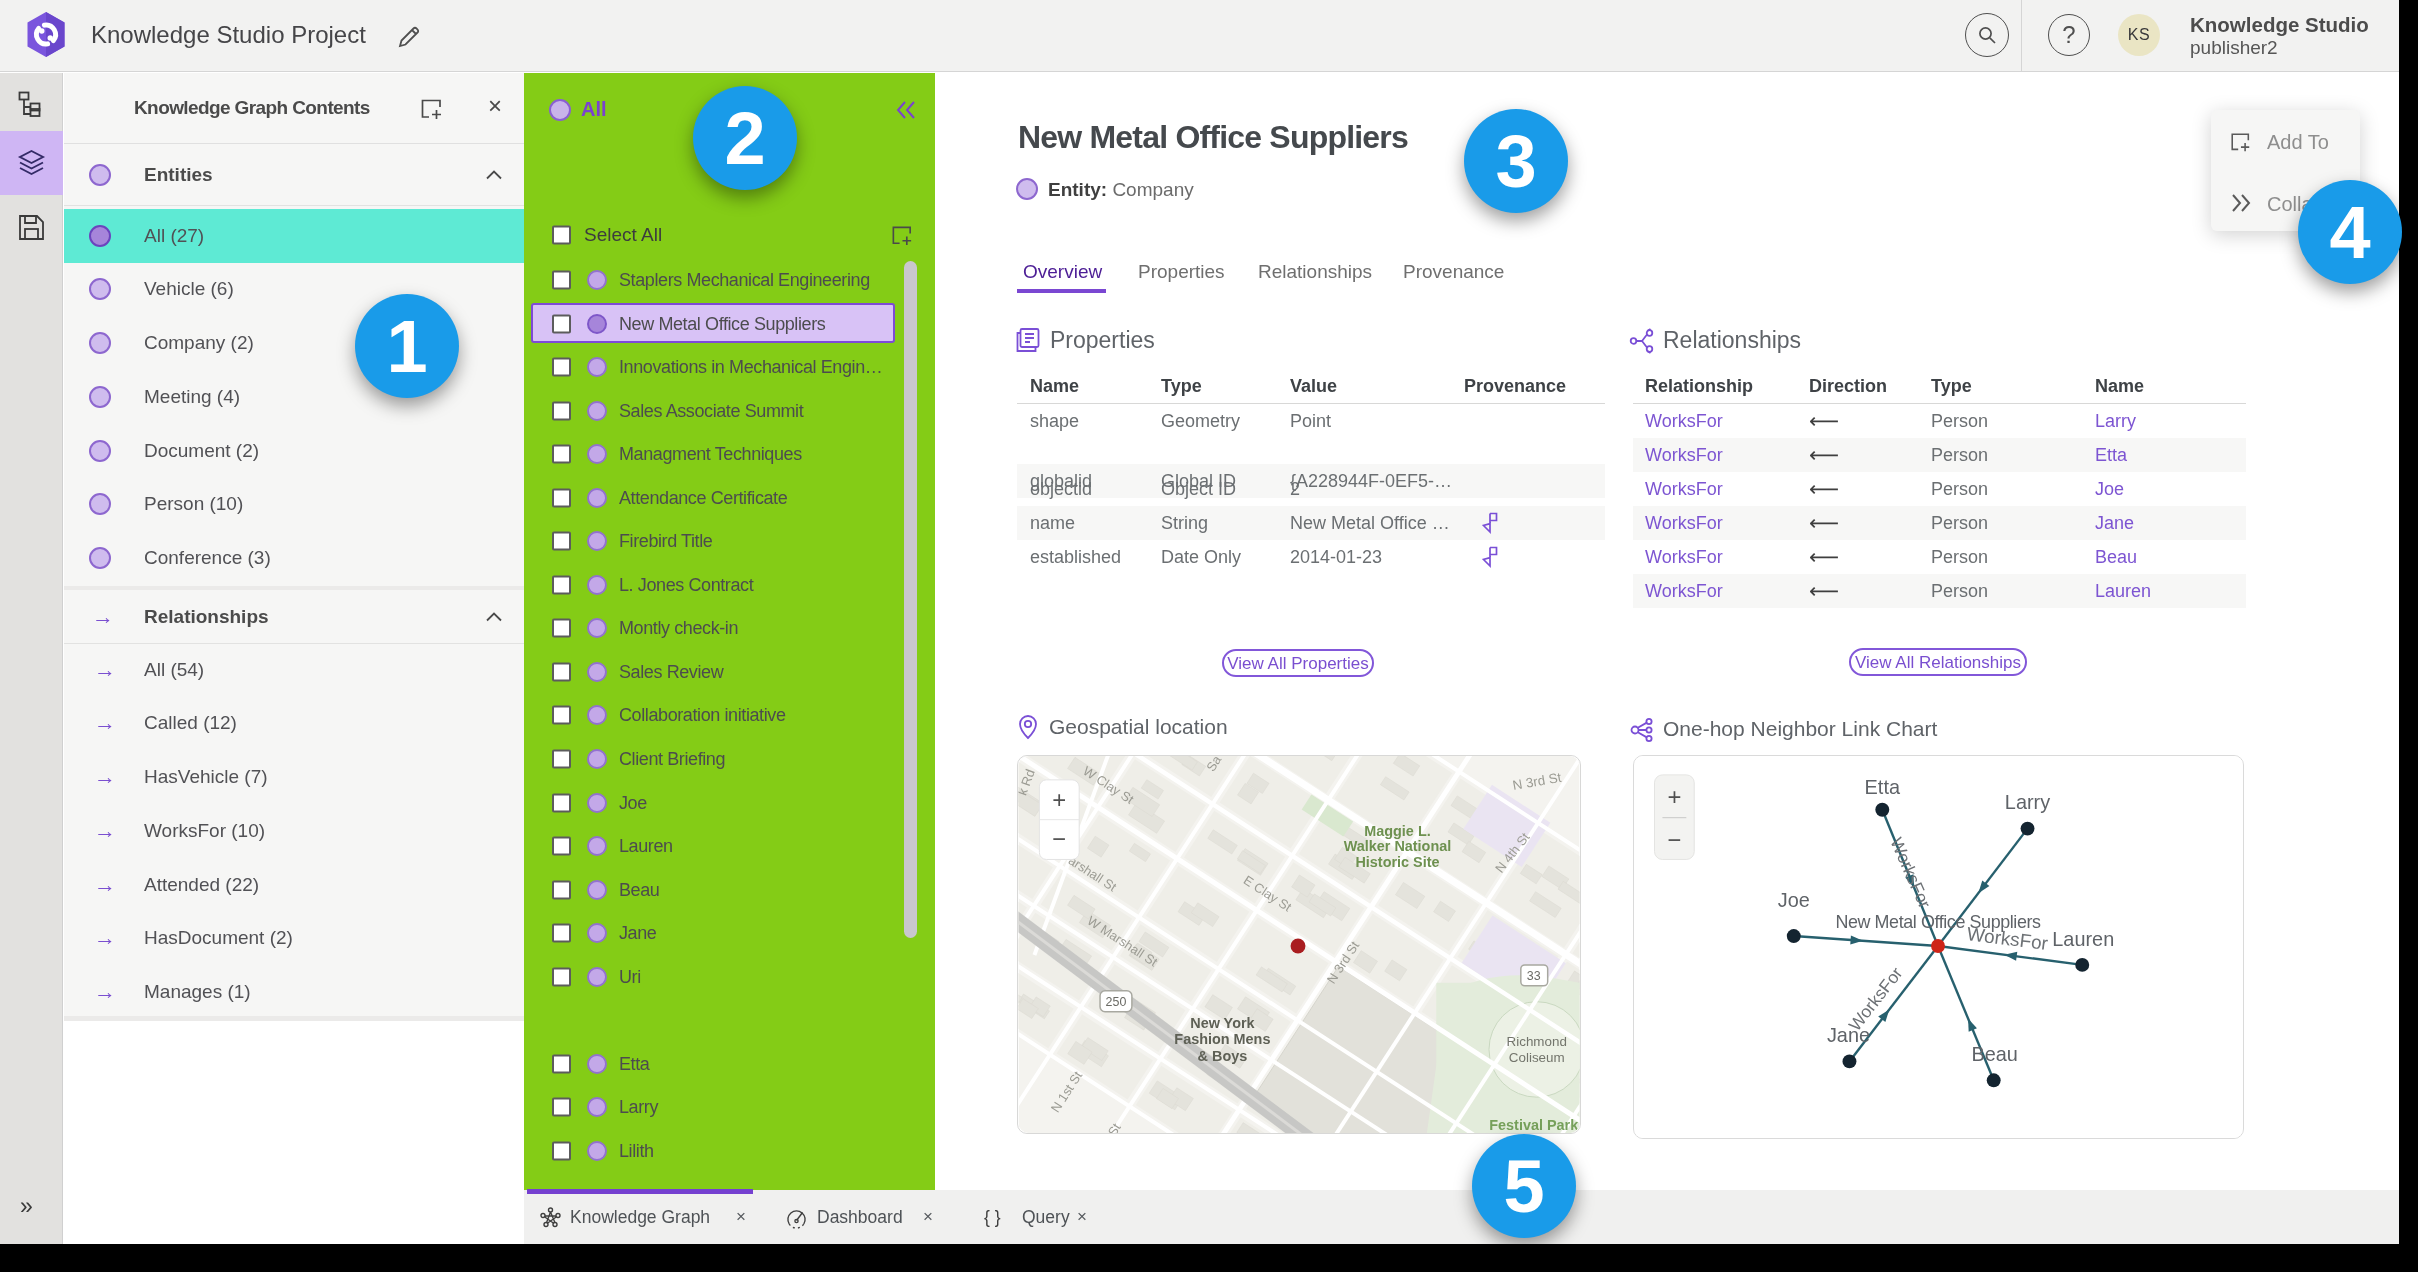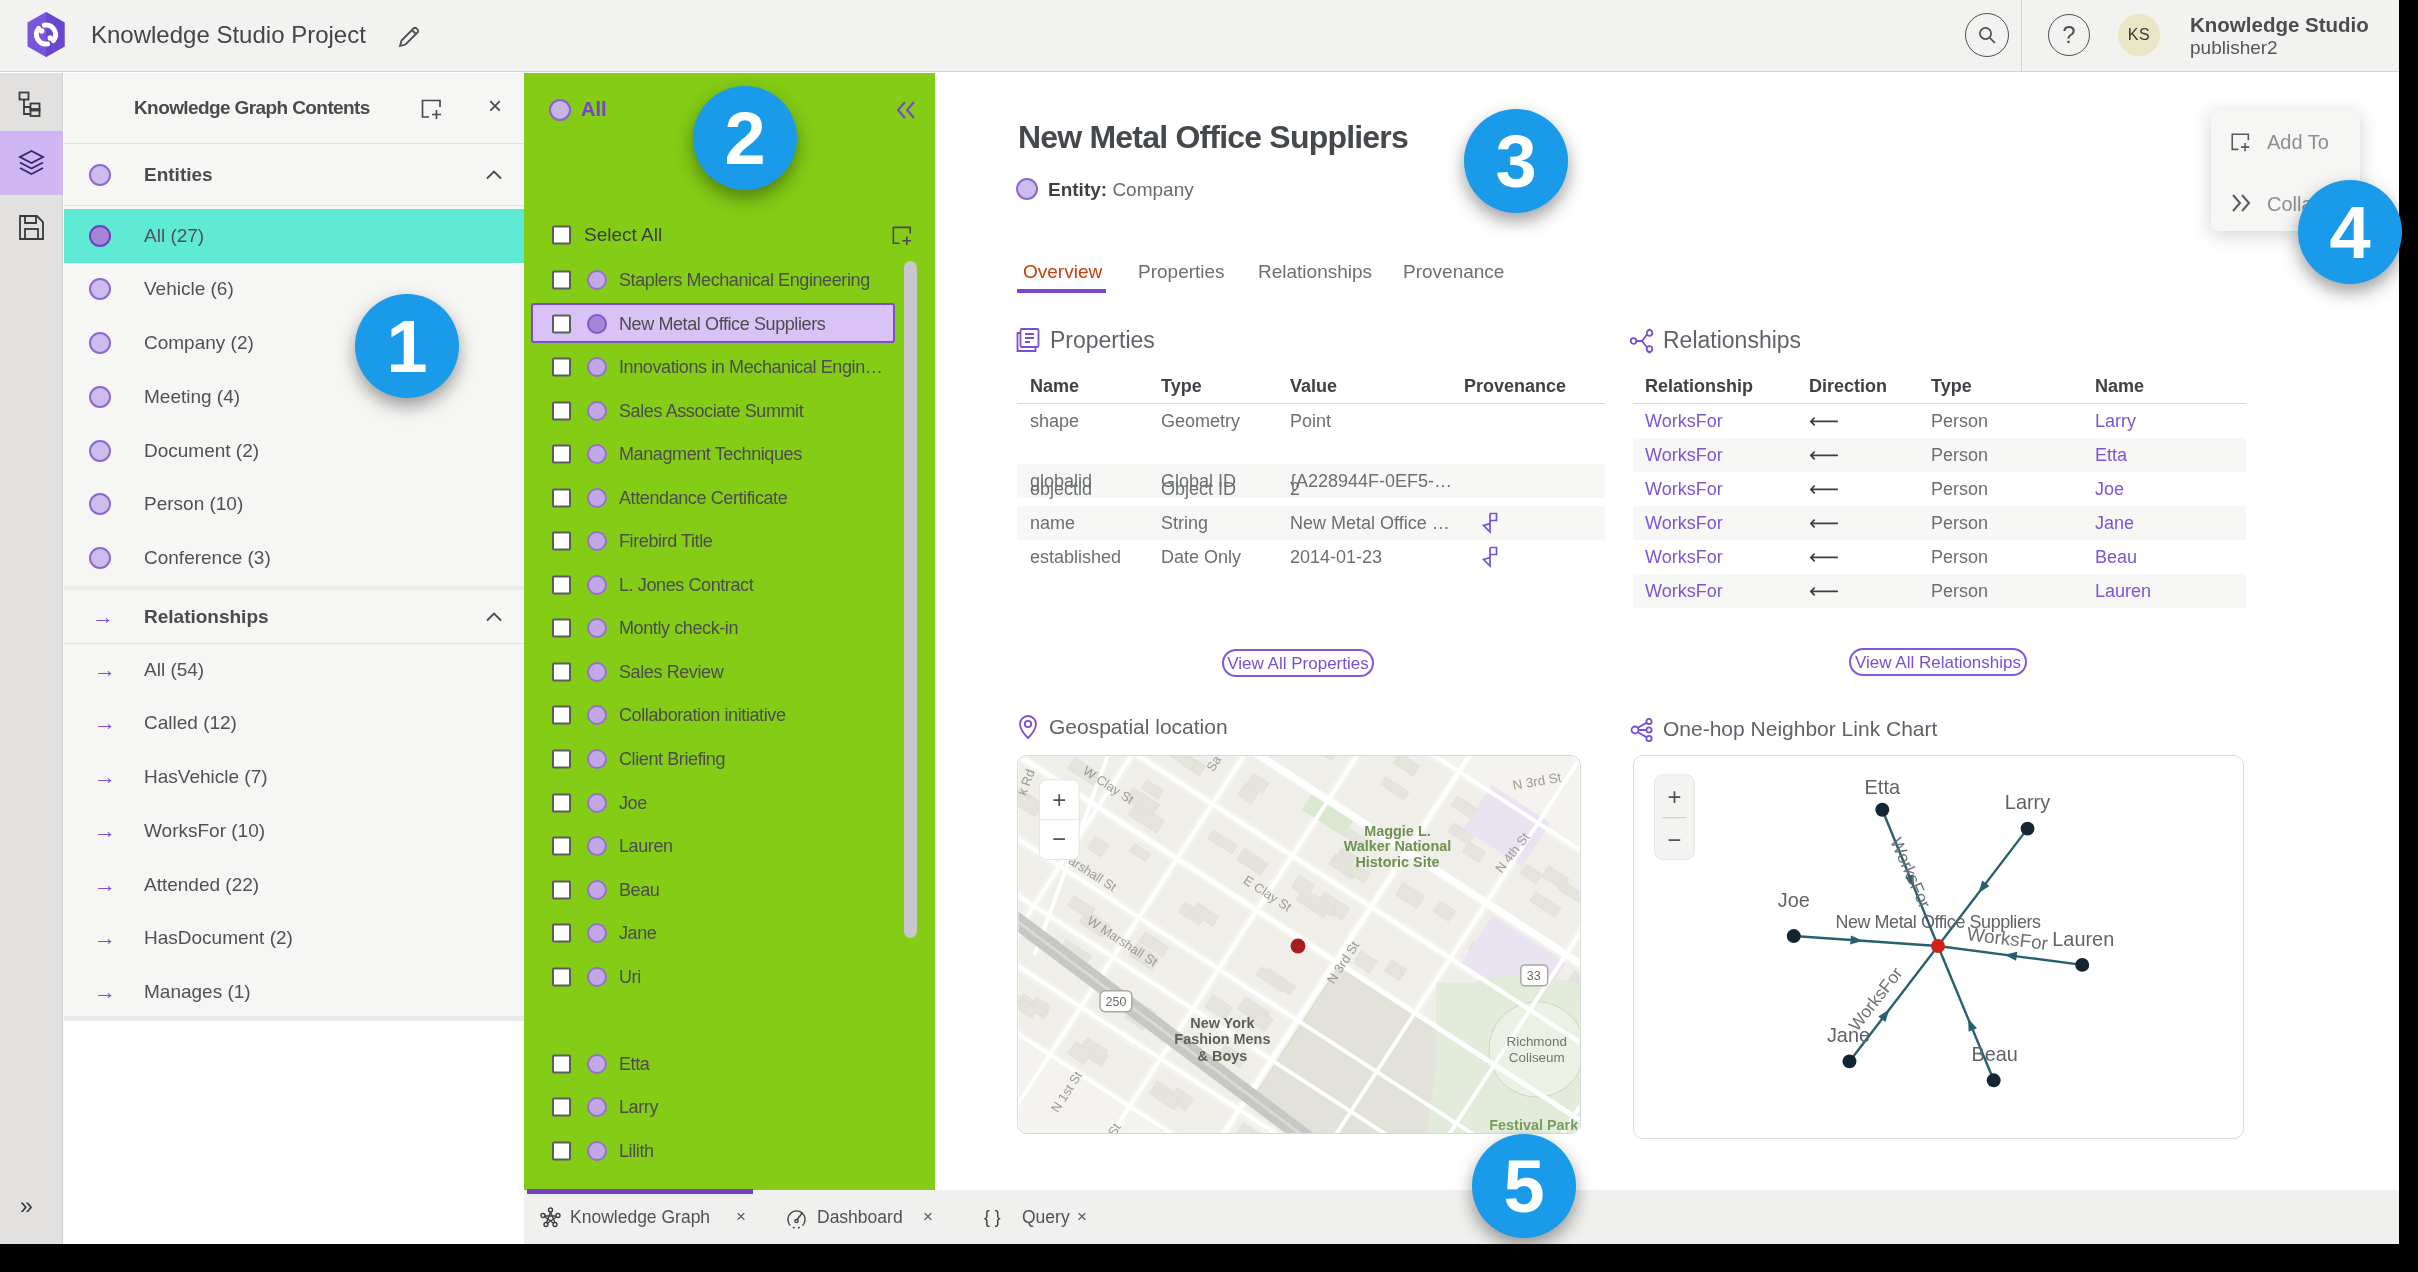--- a/index.html
+++ b/index.html
@@ -293,21 +293,21 @@
         <div class="cbx"></div>
         <div class="c2"></div>
         <div class="p2label">Lilith</div>
       </div>
   <div class="abs" style="left:380px;top:188px;width:13px;height:677px;background:#c9c7ce;border-radius:7px;"></div>
 </div>
 <div id="main">
   <div class="abs" style="left:83px;top:46px;font-size:32px;font-weight:bold;letter-spacing:-0.8px;color:#45494d;">New Metal Office Suppliers</div>
   <div class="pcircle c1" style="left:81px;top:105px;"></div>
   <div class="abs" style="left:113px;top:106px;font-size:19px;color:#6b6b6b;"><b style="color:#3f3f3f;">Entity:</b> Company</div>
-  <div class="abs" style="left:88px;top:188px;font-size:19px;color:#c2410c;">Overview</div>
+  <div class="abs" style="left:88px;top:188px;font-size:19px;color:#4c1d95;">Overview</div>
   <div class="abs" style="left:203px;top:188px;font-size:19px;color:#6f6f6f;">Properties</div>
   <div class="abs" style="left:323px;top:188px;font-size:19px;color:#6f6f6f;">Relationships</div>
   <div class="abs" style="left:468px;top:188px;font-size:19px;color:#6f6f6f;">Provenance</div>
   <div class="abs" style="left:82px;top:216px;width:89px;height:4px;background:#7a47d2;"></div>
 
   <svg class="secicon" style="left:80px;top:254px" viewBox="0 0 26 26" fill="none" stroke="#7a4fd6" stroke-width="1.8">
     <rect x="5.5" y="2" width="18" height="18" rx="1.5"></rect>
     <path d="M10 7 H19 M10 11 H19 M10 15 H15"></path>
     <path d="M5.5 6 H2.5 V24 H20.5 V20"></path>
   </svg>

